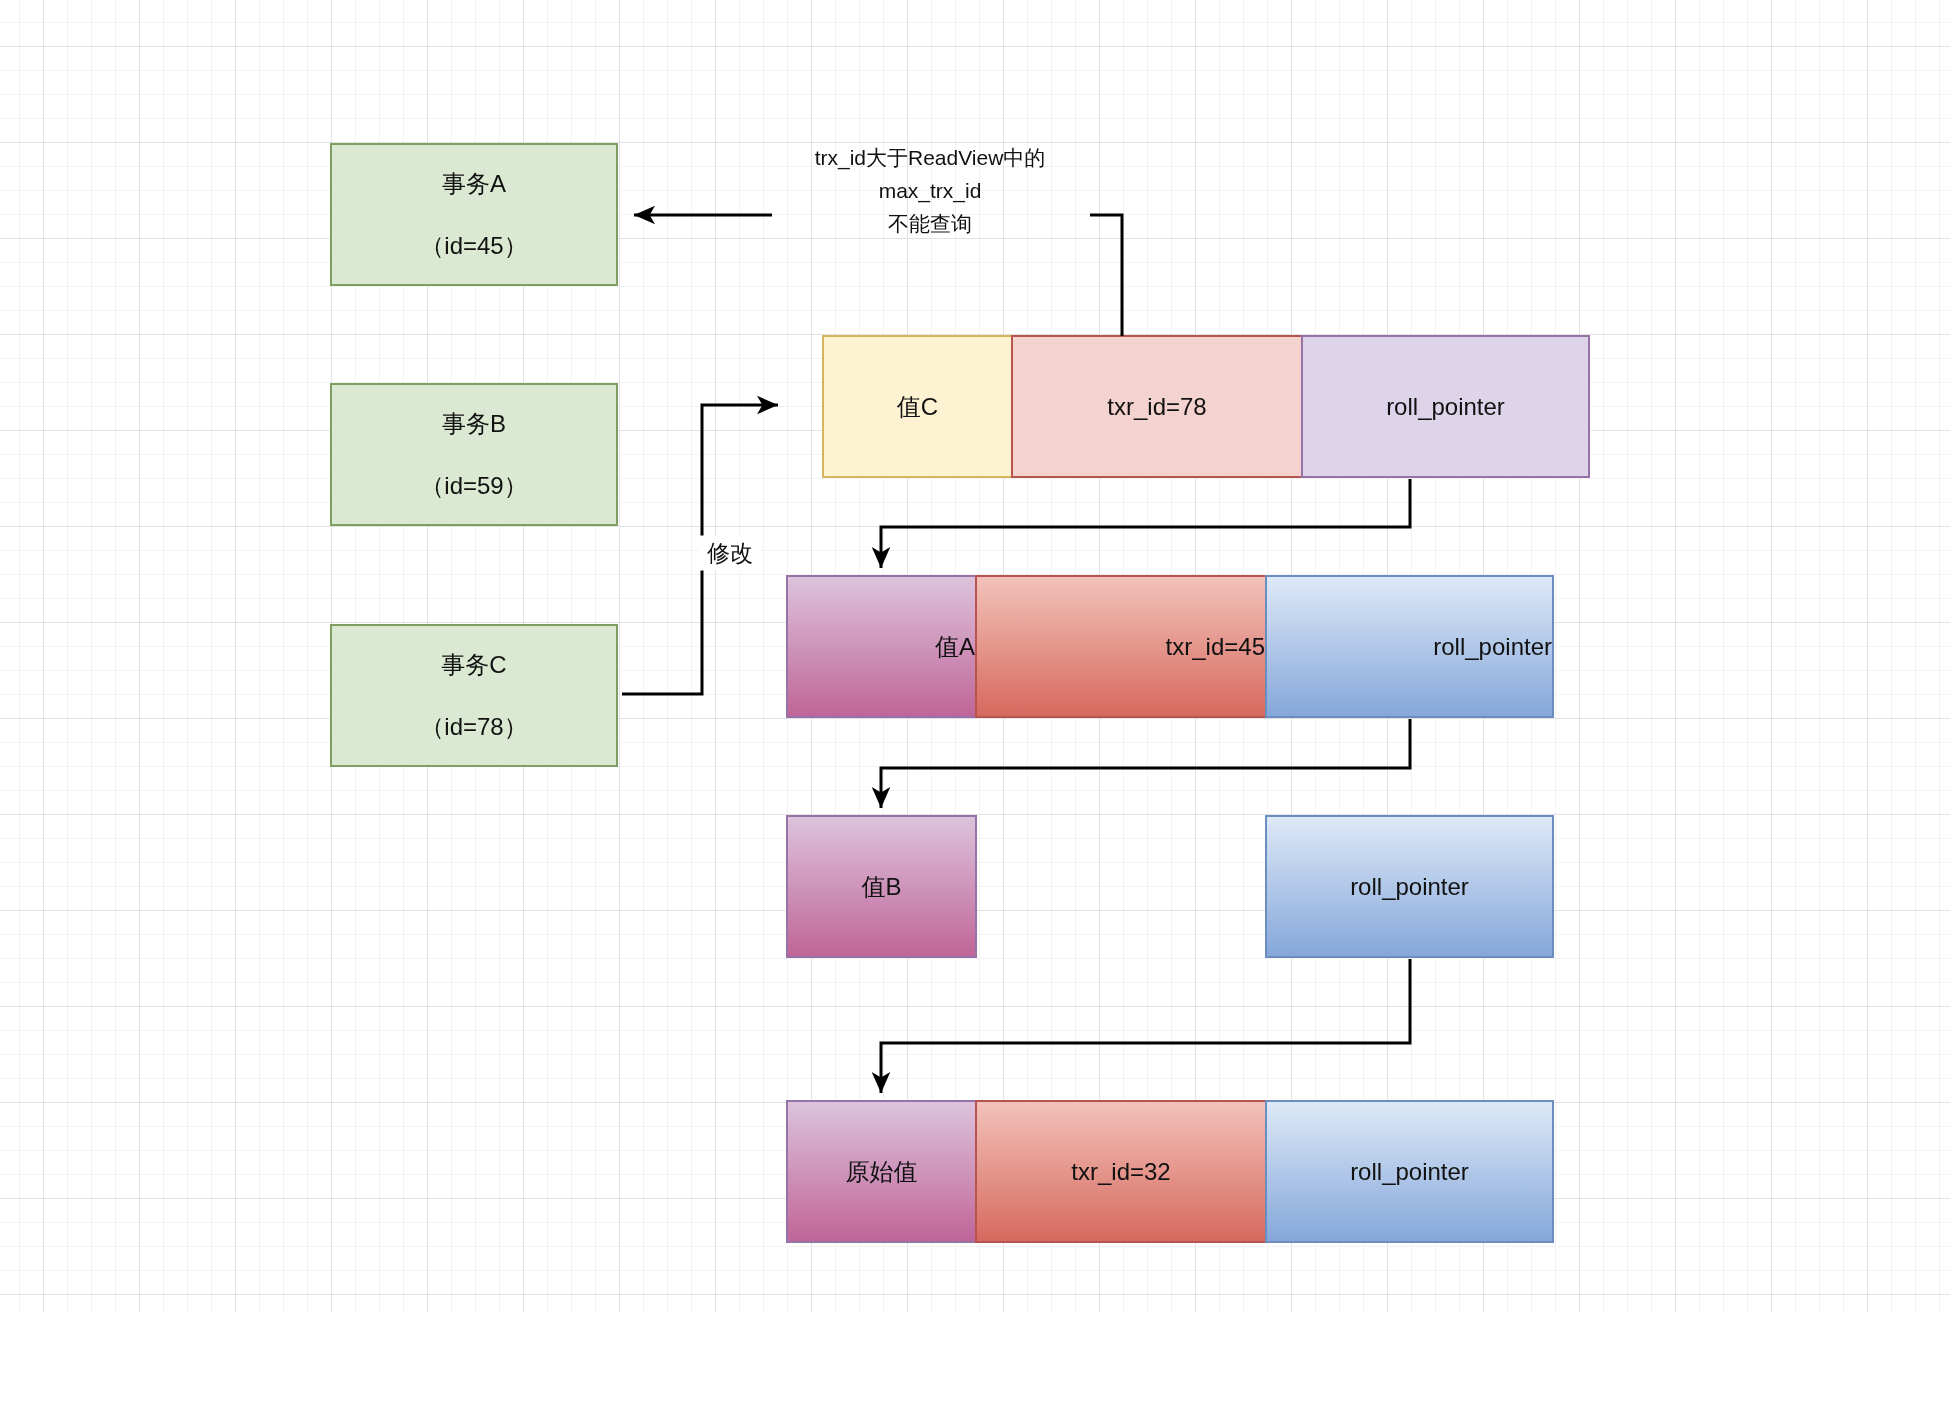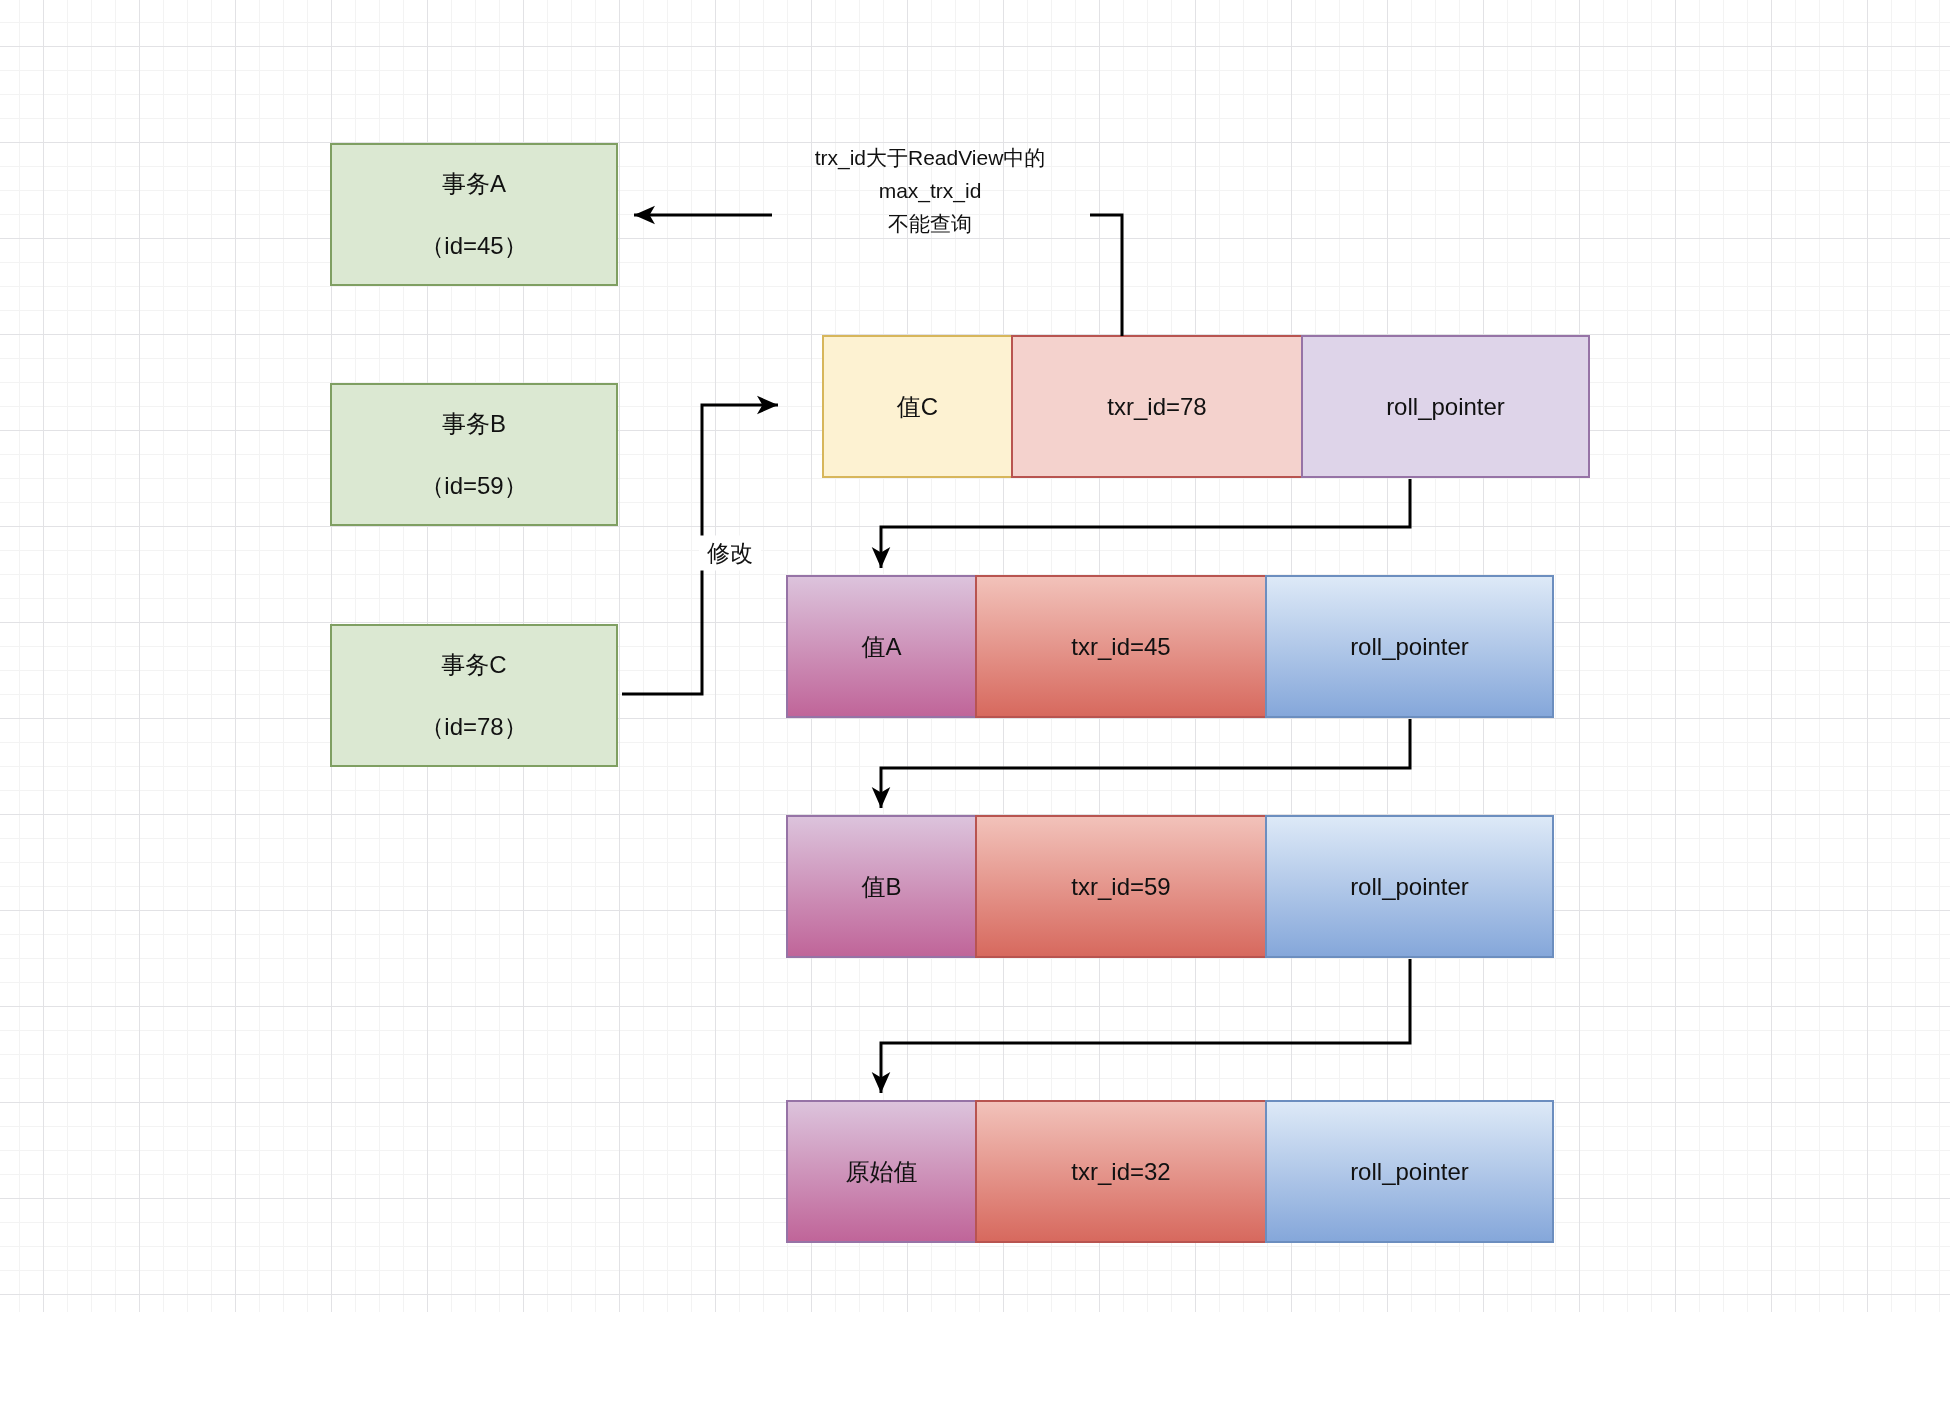--- a/index.html
+++ b/index.html
@@ -47,21 +47,21 @@
   .cell{height:143px;border-style:solid;border-width:2px;}
   .cell.value{left:786px;width:191px;}
   .cell.trx{left:975px;width:292px;}
   .cell.roll{left:1265px;width:289px;}
   .head.value{background:var(--yellow-fill);border-color:var(--yellow-stroke);}
   .head.trx{background:var(--red-fill);border-color:var(--red-stroke);}
   .head.roll{background:var(--purple-fill);border-color:var(--purple-stroke);}
   .ver.value{background:linear-gradient(to bottom,var(--gradval-top),var(--gradval-bot));border-color:var(--purple-stroke);}
   .ver.trx{background:linear-gradient(to bottom,var(--gradtrx-top),var(--gradtrx-bot));border-color:var(--red-stroke);}
   .ver.roll{background:linear-gradient(to bottom,var(--gradroll-top),var(--gradroll-bot));border-color:#6c8ebf;}
-  .row1{top:335px;margin-left:36px;} .row2{top:575px;} .row3{top:815px;} .row4{top:1100px;text-align:center;}
+  .row1{top:335px;margin-left:36px;} .row2{top:575px;align-items:flex-end;} .row3{top:815px;} .row4{top:1100px;text-align:center;}
   #annotation{
     position:absolute;left:765px;top:141px;width:330px;
     text-align:center;font-size:21px;line-height:33px;z-index:4;
     background:transparent;
   }
   #modify-label{
     position:absolute;left:702px;top:553px;transform:translate(-50%,-50%);
     background:#ffffff;padding:2px 8px;font-size:23px;z-index:6;margin-left:28px;
   }
   #connectors{position:absolute;left:0;top:0;z-index:5;pointer-events:none;}
@@ -106,23 +106,20 @@
   <div class="node cell trx ver row2">
     <div>txr_id=45</div>
   </div>
   <div class="node cell roll ver row2">
     <div>roll_pointer</div>
   </div>
 
   <div class="node cell value ver row3">
     <div>值B</div>
   </div>
-  <div class="node cell trx ver row3">
-    <div>txr_id=59</div>
-  </div>
   <div class="node cell roll ver row3">
     <div>roll_pointer</div>
   </div>
 
   <div class="node cell value ver row4">
     <div>原始值</div>
   </div>
   <div class="node cell trx ver row4">
     <div>txr_id=32</div>
   </div>

